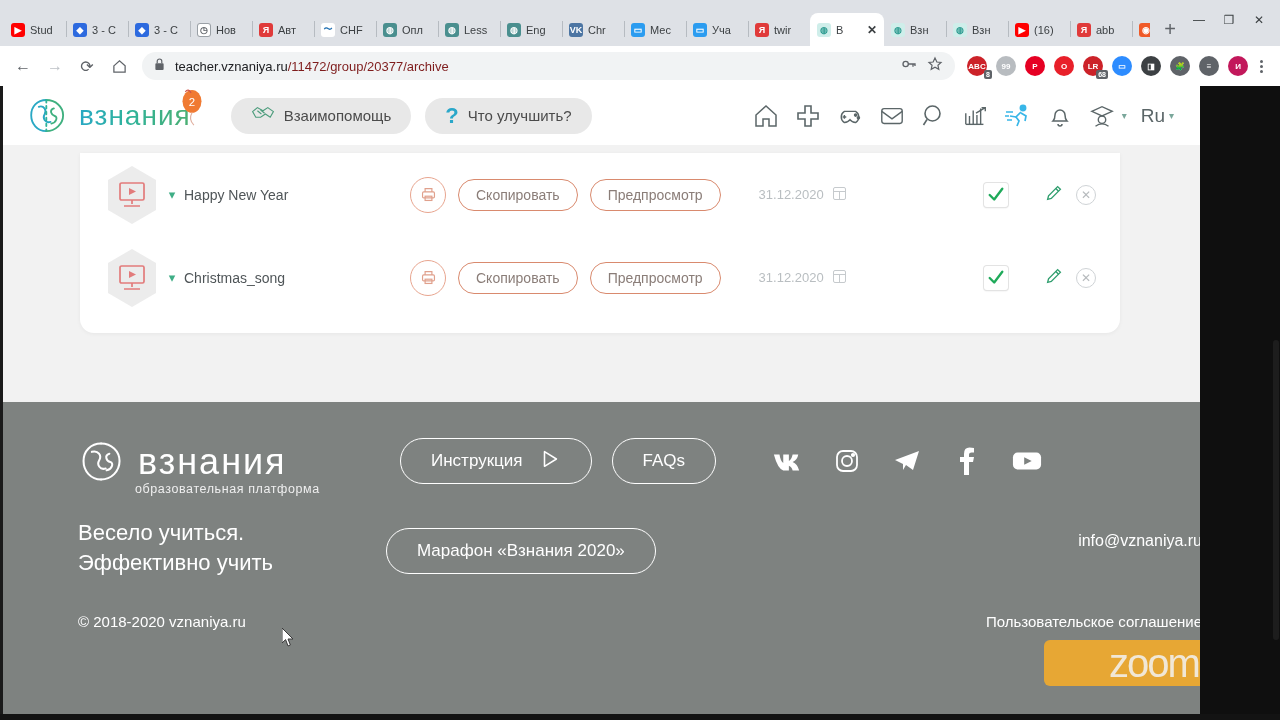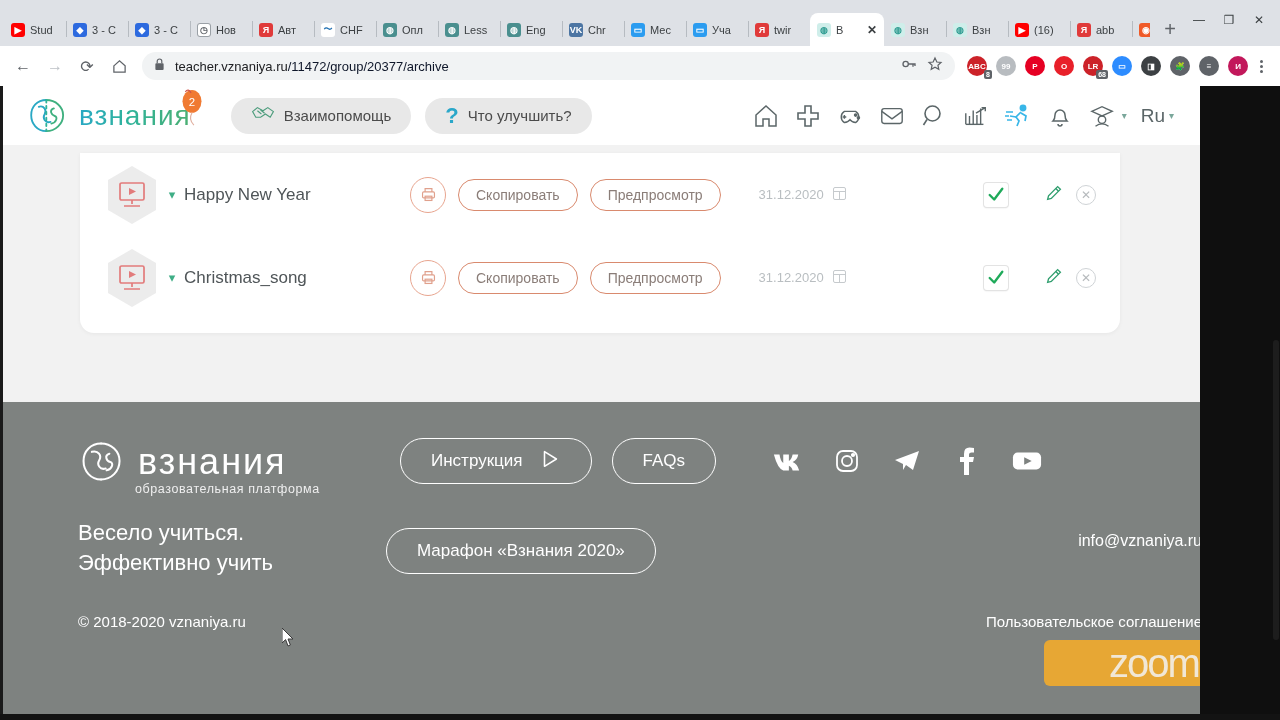--- a/index.html
+++ b/index.html
@@ -53,21 +53,21 @@
   }
   .navbtn { width: 30px; height: 30px; display:flex;align-items:center;justify-content:center;
             color:#5f6368; font-size: 16px; border-radius: 50%; }
   .navbtn.disabled { color: #bdc1c6; }
   .omnibox {
     flex: 1; height: 28px; background: #f1f3f4; border-radius: 14px;
     display: flex; align-items: center; padding: 0 12px; gap: 10px; margin: 0 6px;
   }
   .omni-url { font-size: 13px; color: #202124; white-space: nowrap; }
   .omni-url .host { color: #202124; }
-  .omni-url .path { color: #0f172a; }
+  .omni-url .path { color: #7f1d1d; }
   .omni-right { display:flex; align-items:center; gap: 10px; margin-left:auto; }
   .ext-icons { display: flex; align-items: center; gap: 9px; padding-left: 4px;}
   .ext {
     width: 20px; height: 20px; border-radius: 50%;
     display:flex;align-items:center;justify-content:center;
     font-size: 8px; color:#fff; font-weight:bold; position:relative;
   }
   .ext .badge {
     position:absolute; right:-5px; bottom:-3px; background:#5f6368; color:#fff;
     font-size: 7px; border-radius:2px; padding: 0 2px; line-height: 9px;
@@ -106,21 +106,21 @@
   .content-card {
     margin: 8px 80px 0 80px; background: #fff;
     border-radius: 0 0 14px 14px; padding: 0 0 14px 0;
     box-shadow: 0 1px 4px rgba(0,0,0,.05);
   }
   .row {
     display: flex; align-items: center; height: 83px; padding: 0 24px; gap: 0;
   }
   .hexicon { width: 56px; height: 62px; position: relative; display:flex;align-items:center;justify-content:center;}
   .row-chev { color:#3fae86; font-size: 13px; width: 24px; text-align:center; }
-  .row-title { font-size: 17px; color: #4f5558; width: 226px; }
+  .row-title { font-size: 14px; color: #4f5558; width: 226px; }
   .ibtn-print {
     width: 36px; height: 36px; border-radius: 50%; border: 1.6px solid #e8a58f;
     display:flex;align-items:center;justify-content:center; margin-right: 12px;
   }
   .obtn {
     height: 32px; padding: 0 17px; border-radius: 16px; border: 1.5px solid #d98a6e;
     color: #8a7d78; font-size: 14px; display:flex;align-items:center; background:#fff;
     margin-right: 12px; white-space:nowrap;
   }
   .row-date { font-size: 13px; color: #b9bec1; margin-left: 26px; display:flex;gap:9px;}

